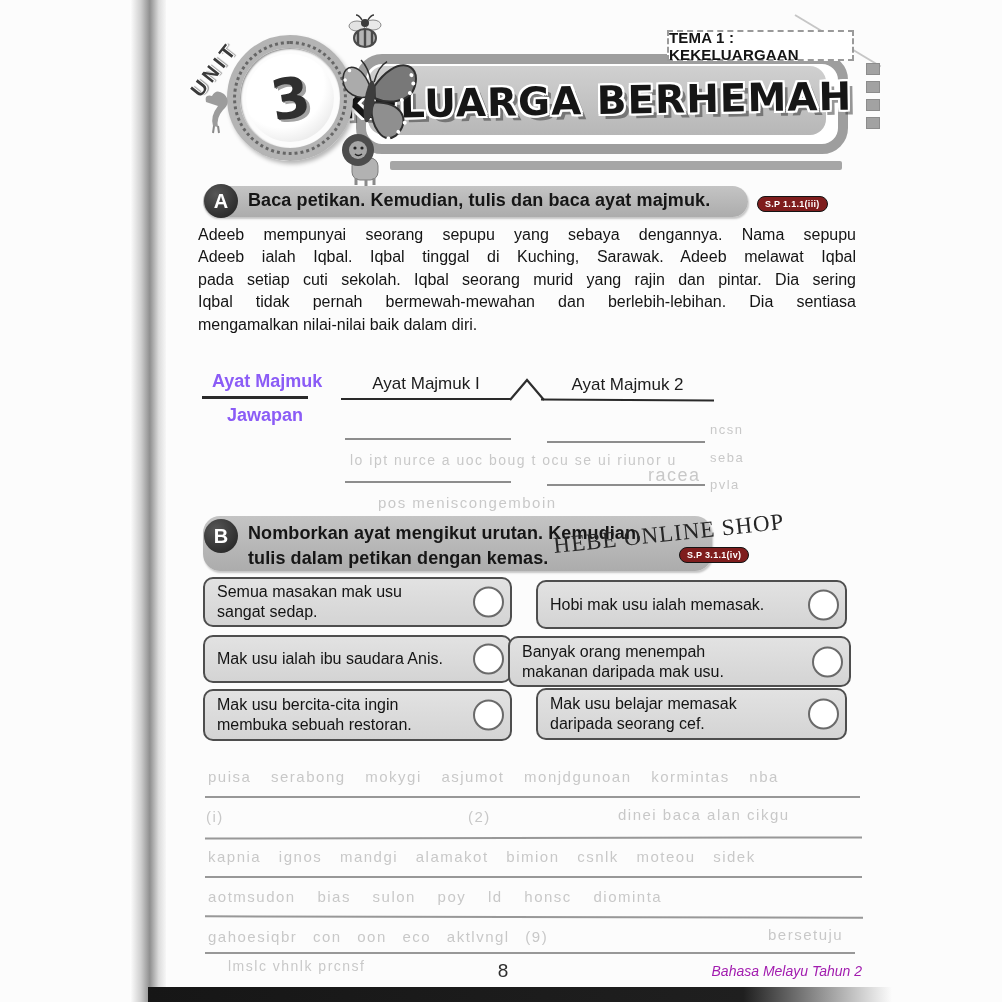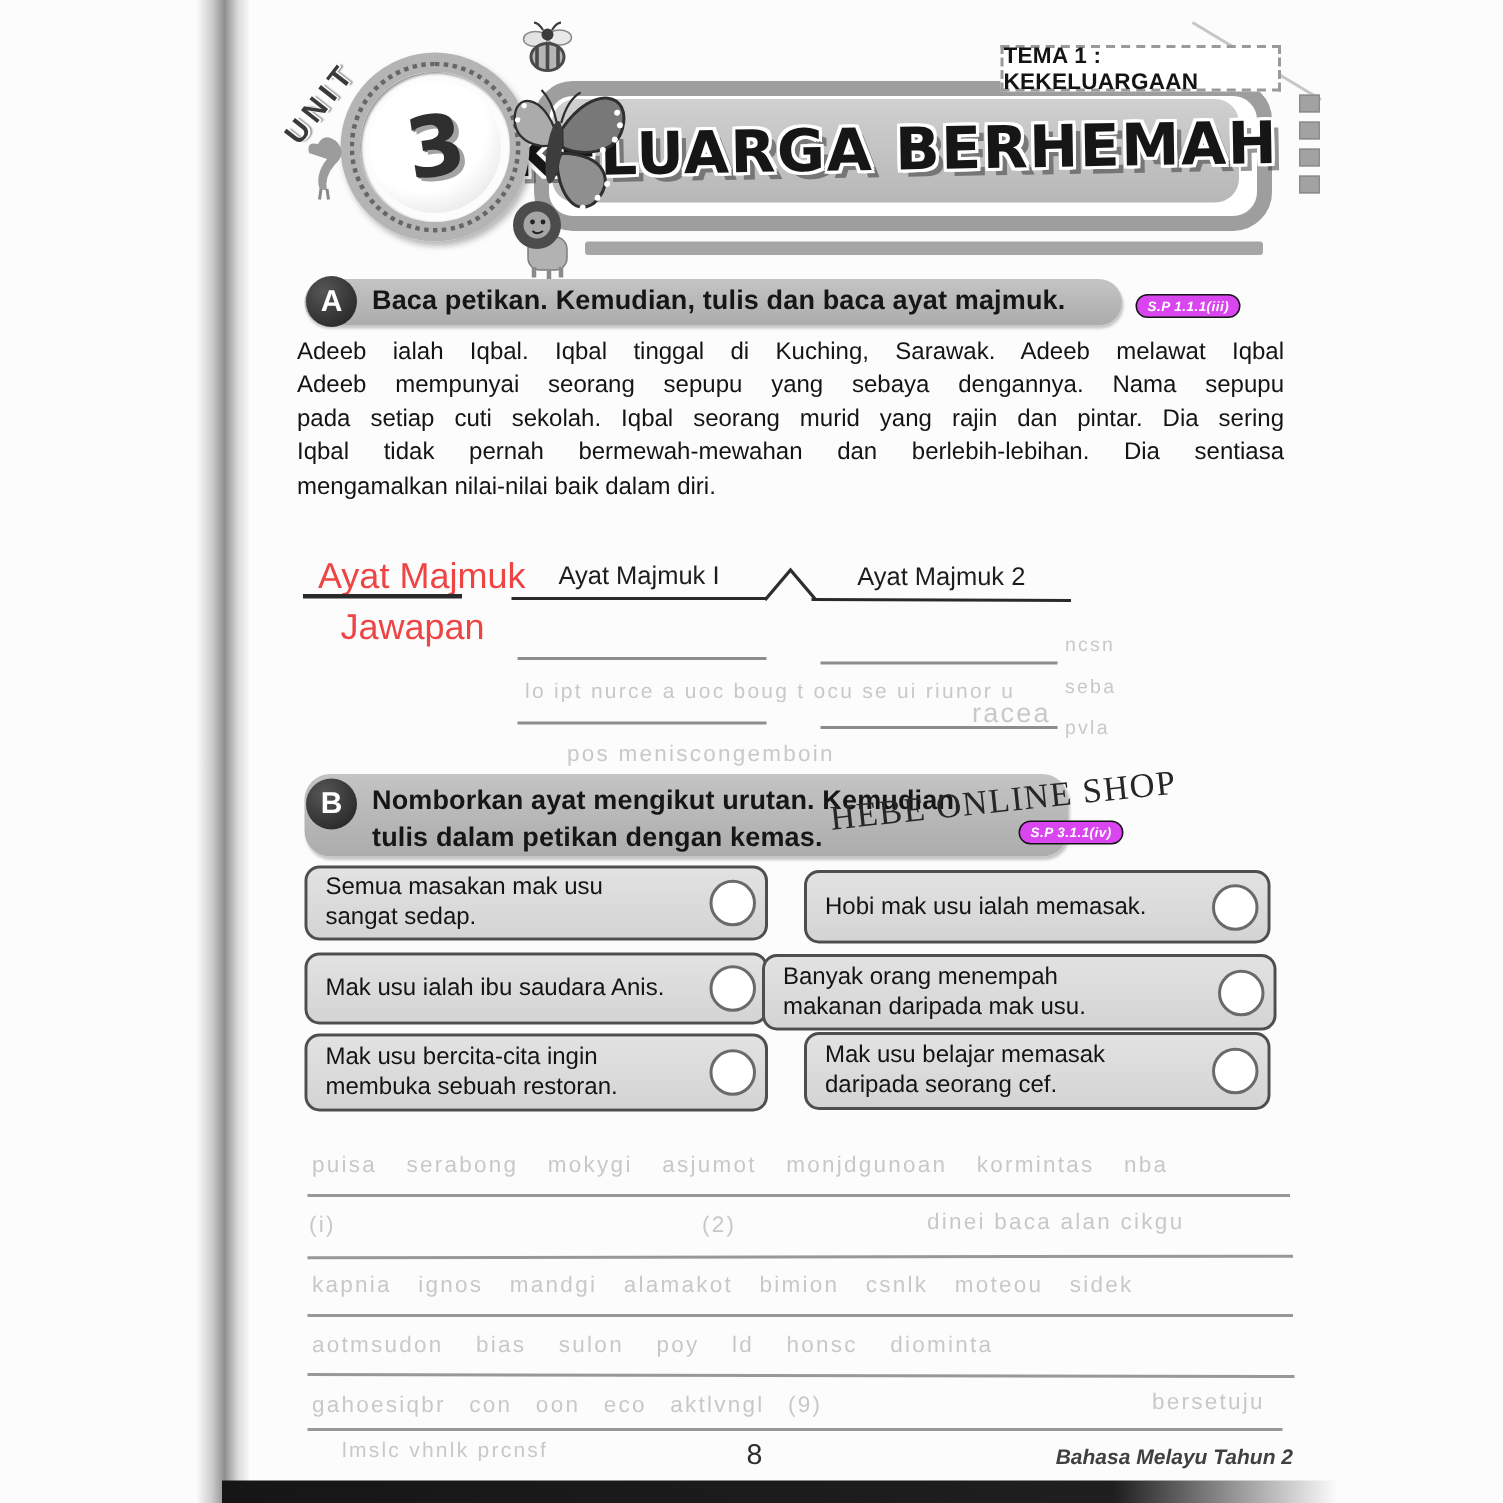--- a/index.html
+++ b/index.html
@@ -94,32 +94,32 @@
     border-radius:17px; box-shadow:1px 2px 2px rgba(0,0,0,.22); z-index:1;
   }
   .sec-letter {
     width:34px; height:34px; border-radius:50%;
     background: radial-gradient(circle at 35% 30%, #565656, #1f1f1f);
     color:#fff; font-weight:bold; font-size:20px;
     display:flex; align-items:center; justify-content:center; z-index:2;
   }
   .sec-text { font-weight:bold; font-size:18px; color:#161616; letter-spacing:0.1px; white-space:pre-line; z-index:2; }
   .sp-badge {
-    background:#d946ef; border:1px solid #141414; border-radius:8px;
+    background:#7f1d1d; border:1px solid #141414; border-radius:8px;
     color:#fff; font-weight:bold; font-size:9px; letter-spacing:0.3px;
-    padding:2px 7px; white-space:nowrap; z-index:2;font-style:italic;
+    padding:2px 7px; white-space:nowrap; z-index:2;
   }
 
   
   .passage { left:198px; top:224px; width:658px; font-size:16px; line-height:22.4px; color:#141414; }
   .pline { text-align:justify; text-align-last:justify; }
   .pline:last-child { text-align-last:left; }
 
   
-  .tbl-label { font-weight:normal; font-size:24px; color:#ef4444; }
+  .tbl-label { font-weight:bold; font-size:18px; color:#8b5cf6; }
   .tbl-col { font-size:17px; color:#1d1d1d; text-align:center; }
   .rule { background:#2a2a2a; }
   .ans-line { background:#8d8d8d; height:1.6px; }
 
   
   .watermark {
     left:553px; top:521px; transform:rotate(-6deg);
     font-family:"Liberation Serif", serif; font-size:23px; letter-spacing:1px;
     color:#262626; white-space:nowrap; z-index:6;
   }
@@ -139,21 +139,21 @@
   }
 
   
   .wline { height:1.6px; background:#8d8d8d; opacity:.9; }
   .bleed {
     position:absolute; color:#a9a9a9; opacity:.62; filter:blur(.4px);
     font-size:15px; letter-spacing:1.5px; white-space:nowrap; z-index:0;
   }
 
   .footer-num { left:478px; top:960px; width:50px; text-align:center; font-size:19px; color:#2e2e2e; }
-  .footer-title { left:640px; top:963px; width:222px; text-align:right; font-weight:bold; font-style:italic; font-size:14px; color:#404040; }
+  .footer-title { left:640px; top:963px; width:222px; text-align:right; font-weight:normal; font-style:italic; font-size:14px; color:#a21caf; }
 </style>
 </head>
 <body>
 
 <div class="bleed" style="left:350px;top:452px;font-size:14px">lo ipt nurce a uoc boug  t ocu se ui riunor u</div>
 <div class="bleed" style="left:648px;top:465px;font-size:18px">racea</div>
 <div class="bleed" style="left:378px;top:494px">pos meniscongemboin</div>
 <div class="bleed" style="left:710px;top:422px;font-size:13px">ncsn</div>
 <div class="bleed" style="left:710px;top:450px;font-size:13px">seba</div>
 <div class="bleed" style="left:710px;top:477px;font-size:13px">pvla</div>
@@ -234,22 +234,22 @@
 <div class="abs sq" style="left:866px;top:117px"></div>
 <div class="abs sub-dot"></div>
 <div class="abs sub-bar"></div>
 
 <div class="abs sec-bar" style="left:203px;top:186px;width:545px;height:31px"></div>
 <div class="abs sec-letter" style="left:204px;top:184px">A</div>
 <div class="abs sec-text" style="left:248px;top:190px">Baca petikan. Kemudian, tulis dan baca ayat majmuk.</div>
 <div class="abs sp-badge" style="left:757px;top:196px">S.P 1.1.1(iii)</div>
 
 <div class="abs passage">
+  <div class="pline">Adeeb mempunyai seorang sepupu yang sebaya dengannya. Nama sepupu</div>
   <div class="pline">Adeeb ialah Iqbal. Iqbal tinggal di Kuching, Sarawak. Adeeb melawat Iqbal</div>
-  <div class="pline">Adeeb mempunyai seorang sepupu yang sebaya dengannya. Nama sepupu</div>
   <div class="pline">pada setiap cuti sekolah. Iqbal seorang murid yang rajin dan pintar. Dia sering</div>
   <div class="pline">Iqbal tidak pernah bermewah-mewahan dan berlebih-lebihan. Dia sentiasa</div>
   <div class="pline">mengamalkan nilai-nilai baik dalam diri.</div>
 </div>
 
 <div class="abs tbl-label" style="left:212px;top:371px">Ayat Majmuk</div>
 <div class="abs rule" style="left:202px;top:396px;width:106px;height:3px"></div>
 <div class="abs tbl-col" style="left:341px;top:374px;width:170px">Ayat Majmuk I</div>
 <div class="abs rule" style="left:341px;top:398px;width:170px;height:2.2px"></div>
 <svg class="abs" style="left:509px;top:378px" width="36" height="24">

